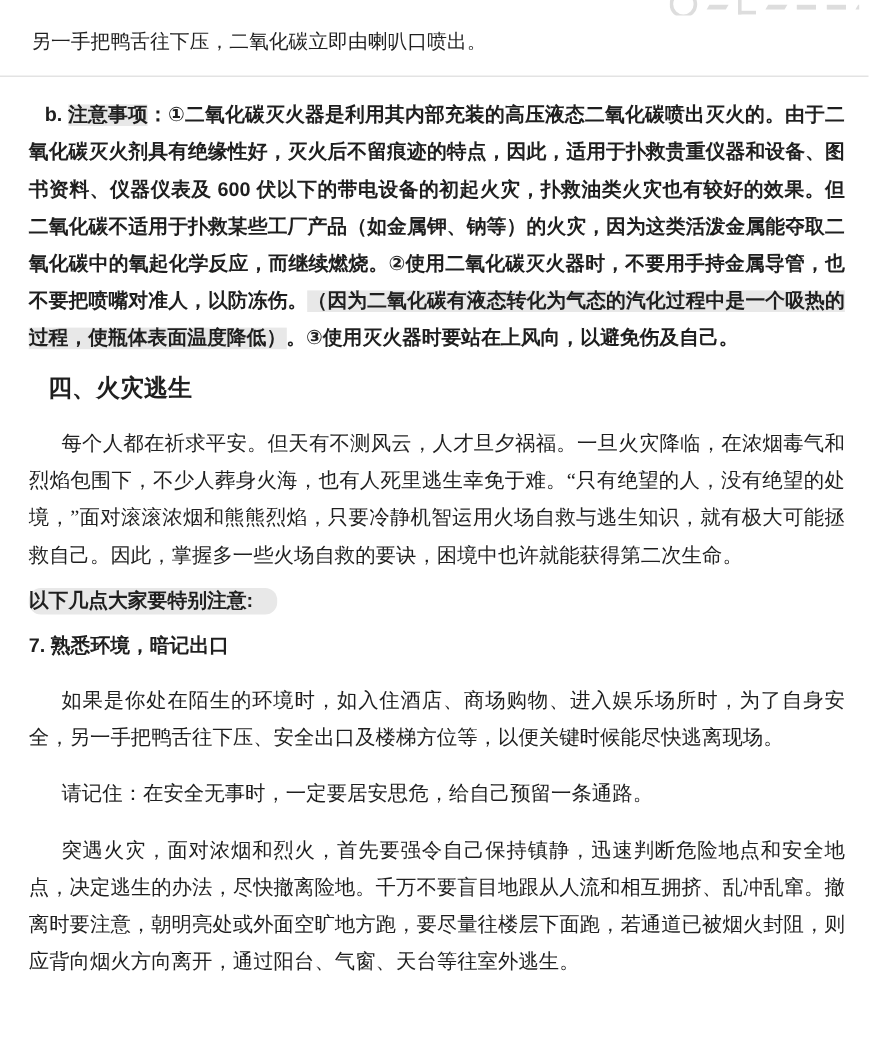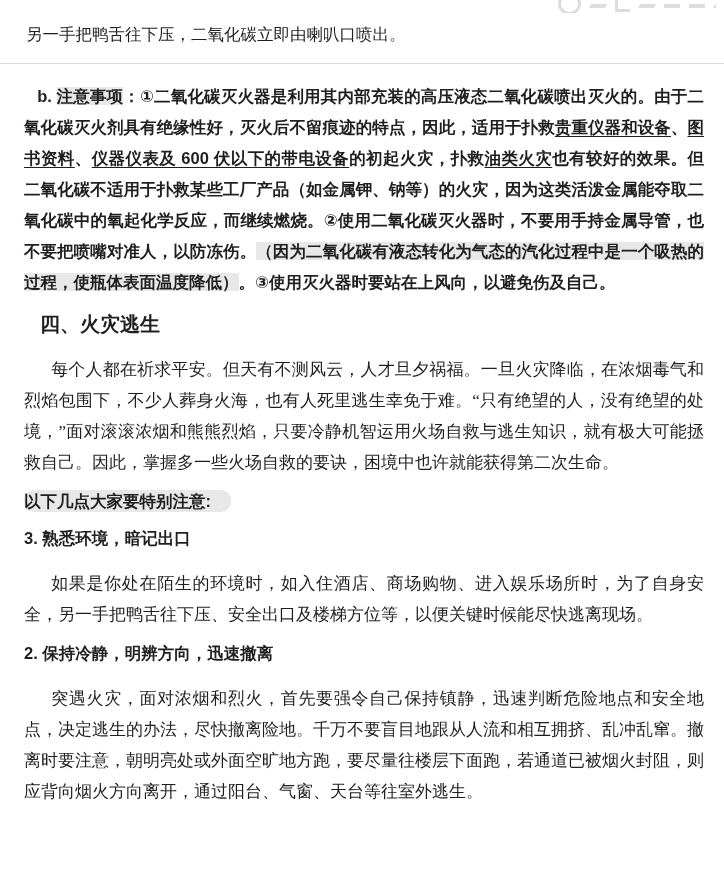--- a/index.html
+++ b/index.html
@@ -62,21 +62,21 @@
   .indent { text-indent: 1.6em; }
   .note-para {
     font-family: "Liberation Sans", "DejaVu Sans", sans-serif;
     font-weight: 600;
     font-size: 16.5px;
     margin-top: 17px;
     text-indent: 0.8em;
     line-height: 31px;
   }
   .seg-highlight { background: var(--color-highlight, #e8e8e8); }
-  .seg-underline { text-decoration: underline; text-underline-offset: 3px; }
+  .seg-underline { text-underline-offset: 3px; }
   .section-heading {
     margin: 12px 20px 6px 40px;
     font-size: 20px;
     font-weight: bold;
     line-height: 28px;
     font-family: "Liberation Serif", "DejaVu Serif", serif;
   }
   .body-para { margin-top: 16px; }
   .sub-heading {
     margin: 9px 20px 0 24px;
@@ -115,19 +115,19 @@
   <p class="para note-para"><span>b. </span><span class="seg-highlight">注意事项</span><span>：①二氧化碳灭火器是利用其内部充装的高压液态二氧化碳喷出灭火的。由于二氧化碳灭火剂具有绝缘性好，灭火后不留痕迹的特点，因此，适用于扑救</span><span class="seg-underline">贵重仪器和设备</span><span>、</span><span class="seg-underline">图书资料</span><span>、</span><span class="seg-underline">仪器仪表及 600 伏以下的带电设备</span><span>的初起火灾，扑救</span><span class="seg-underline">油类火灾</span><span>也有较好的效果。但二氧化碳不适用于扑救某些工厂产品（如金属钾、钠等）的火灾，因为这类活泼金属能夺取二氧化碳中的氧起化学反应，而继续燃烧。②使用二氧化碳灭火器时，不要用手持金属导管，也不要把喷嘴对准人，以防冻伤。</span><span class="seg-highlight">（因为二氧化碳有液态转化为气态的汽化过程中是一个吸热的过程，使瓶体表面温度降低）</span><span>。③使用灭火器时要站在上风向，以避免伤及自己。</span></p>
 
   <h2 class="section-heading">四、火灾逃生</h2>
 
   <p class="para indent body-para">每个人都在祈求平安。但天有不测风云，人才旦夕祸福。一旦火灾降临，在浓烟毒气和烈焰包围下，不少人葬身火海，也有人死里逃生幸免于难。“只有绝望的人，没有绝望的处境，”面对滚滚浓烟和熊熊烈焰，只要冷静机智运用火场自救与逃生知识，就有极大可能拯救自己。因此，掌握多一些火场自救的要诀，困境中也许就能获得第二次生命。</p>
 
   <div class="sub-heading">
     <span class="hl">以下几点大家要特别注意:</span>
   </div>
 
-  <div class="sub-heading">3. 熟悉环境，暗记出口</div>
+  <div class="sub-heading">7. 熟悉环境，暗记出口</div>
   <p class="para indent body-para">如果是你处在陌生的环境时，如入住酒店、商场购物、进入娱乐场所时，为了自身安全，另一手把鸭舌往下压、安全出口及楼梯方位等，以便关键时候能尽快逃离现场。</p>
+  <p class="para indent body-para">请记住：在安全无事时，一定要居安思危，给自己预留一条通路。</p>
 
-  <div class="sub-heading">2. 保持冷静，明辨方向，迅速撤离</div>
   <p class="para indent body-para">突遇火灾，面对浓烟和烈火，首先要强令自己保持镇静，迅速判断危险地点和安全地点，决定逃生的办法，尽快撤离险地。千万不要盲目地跟从人流和相互拥挤、乱冲乱窜。撤离时要注意，朝明亮处或外面空旷地方跑，要尽量往楼层下面跑，若通道已被烟火封阻，则应背向烟火方向离开，通过阳台、气窗、天台等往室外逃生。</p>
 
 </div>
 
 </body></html>

